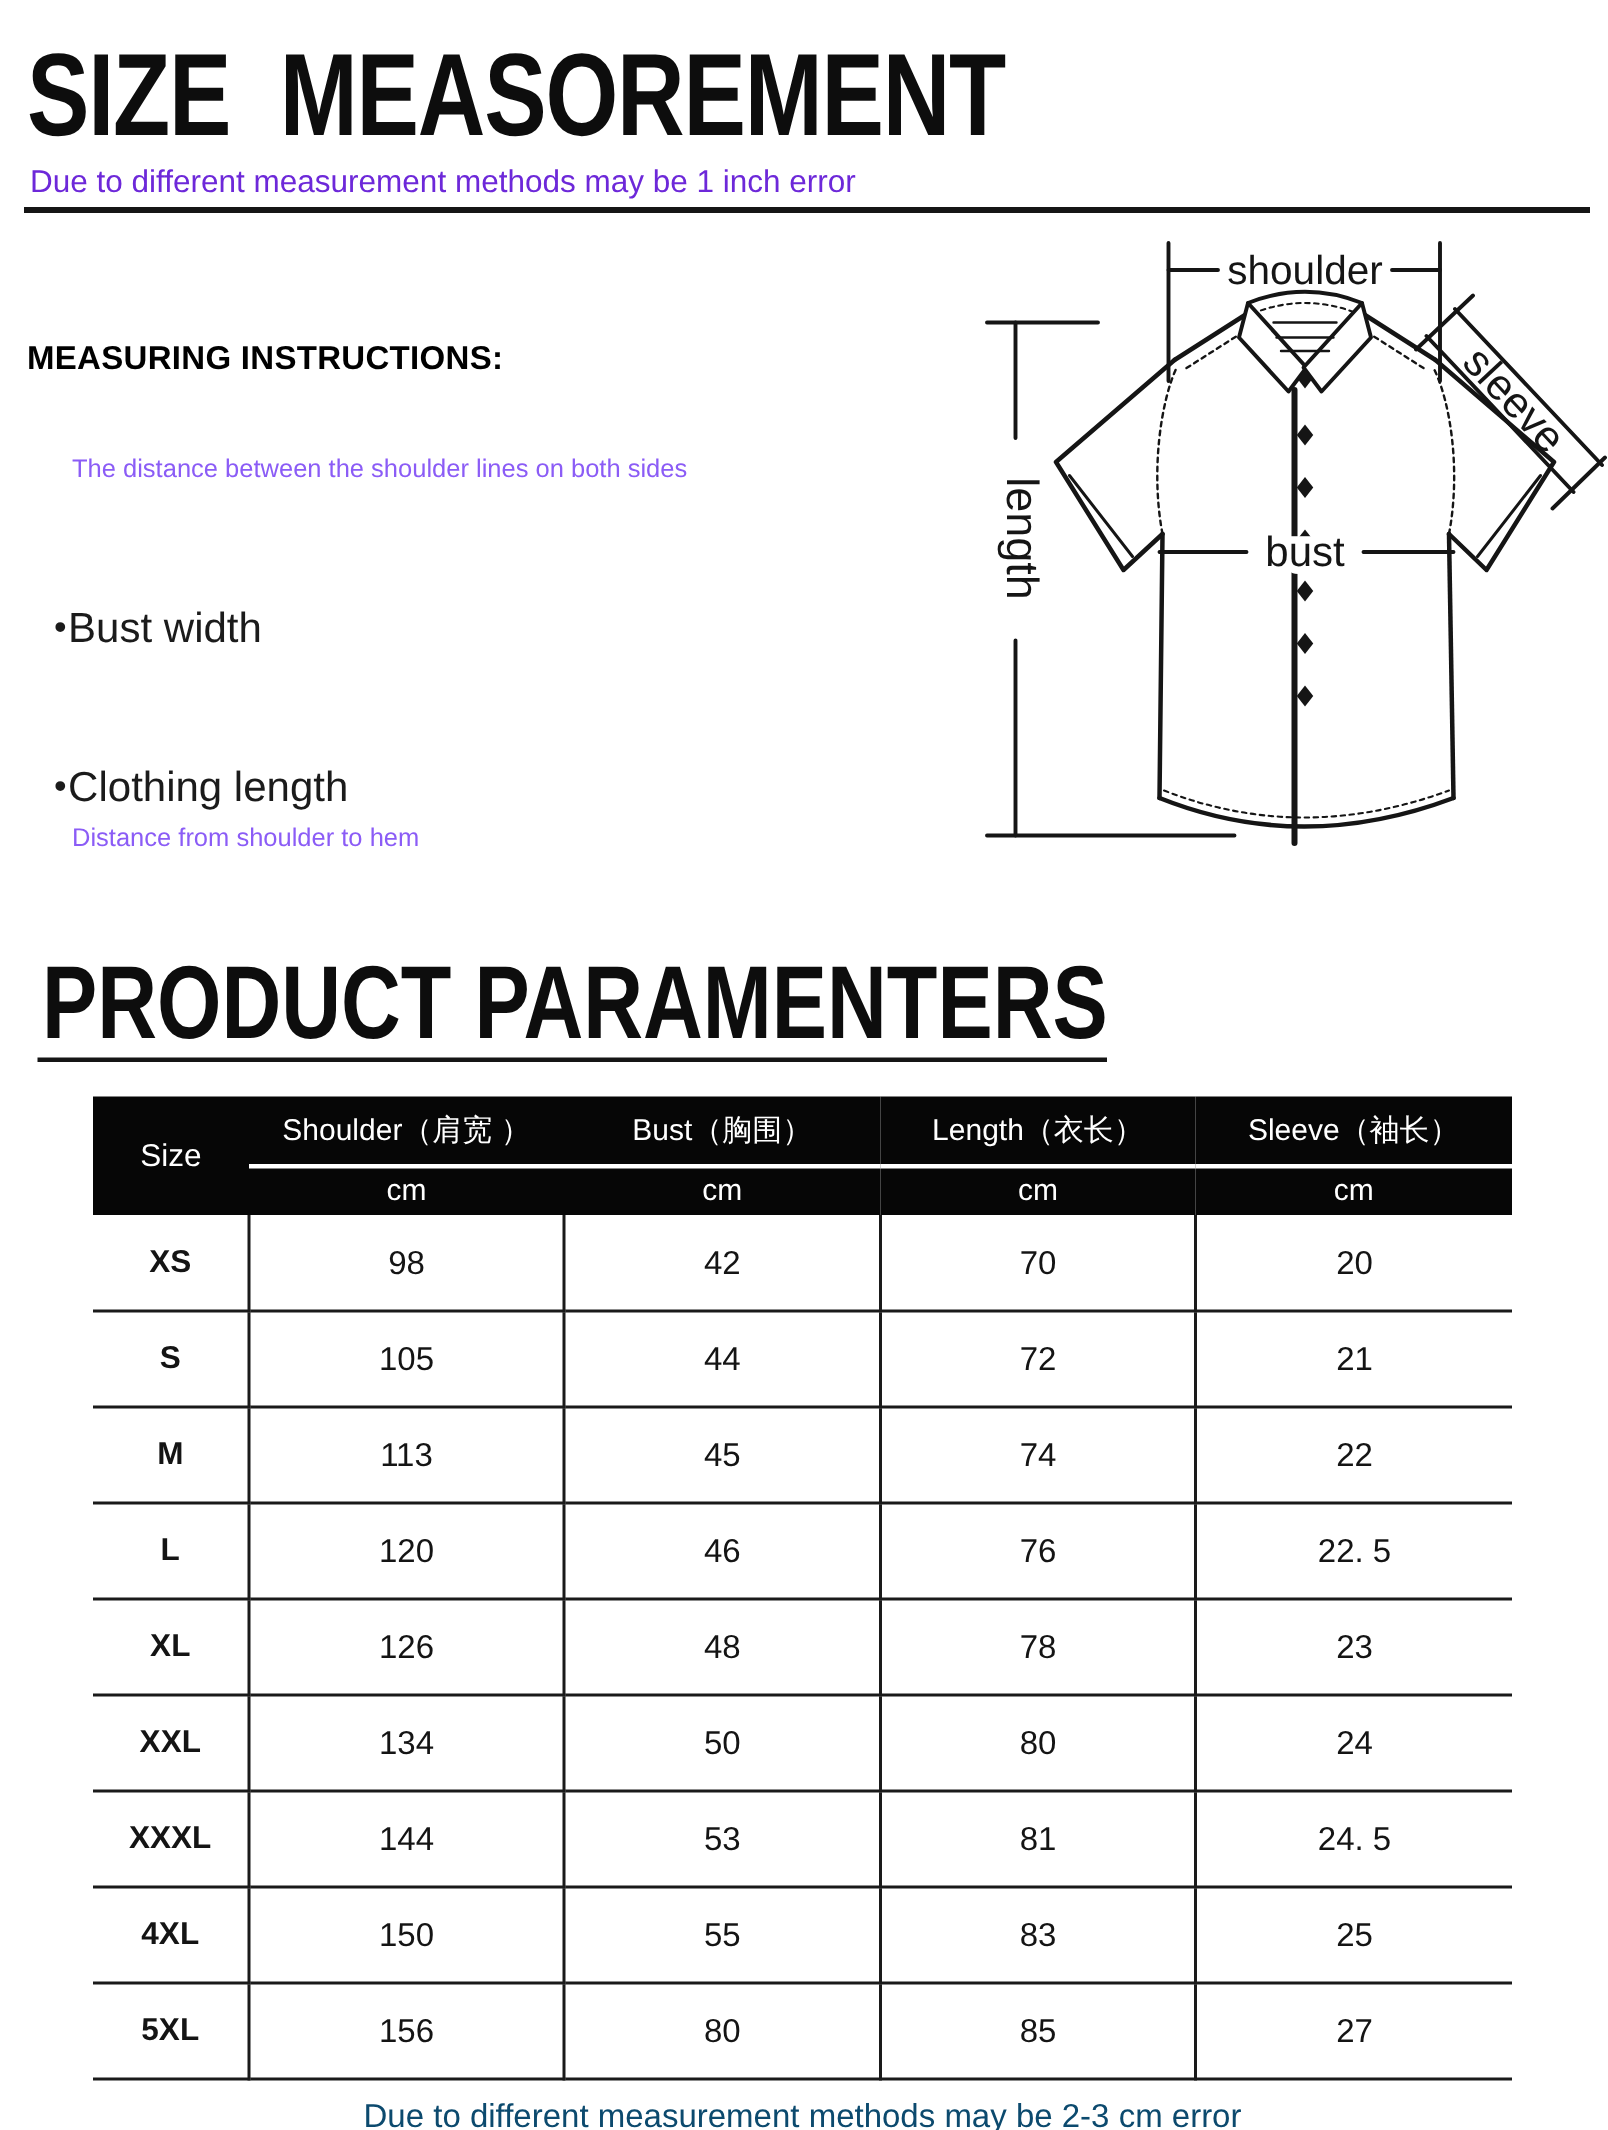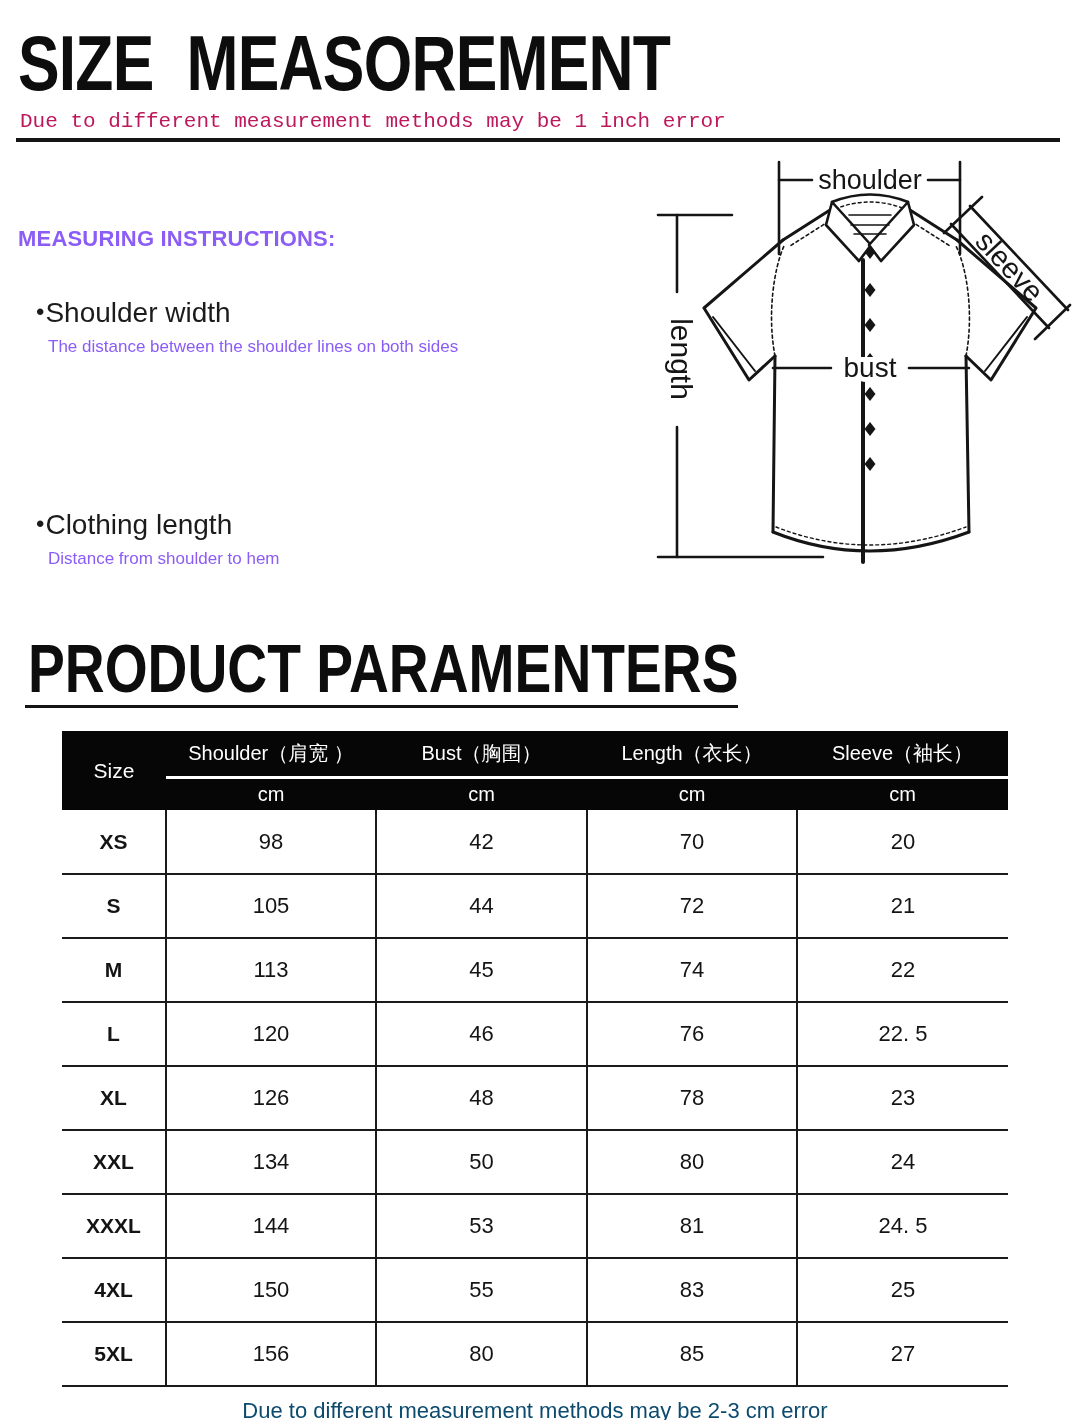--- a/index.html
+++ b/index.html
@@ -8,27 +8,27 @@
   .page { position:relative; width:1072px; height:1420px; background:#ffffff; overflow:hidden; }
 
   .main-title {
     position:absolute; left:18px; top:24px;
     font-size:78px; font-weight:700; line-height:1; white-space:pre;
     color:#0d0d0d; transform:scaleX(0.80); transform-origin:left top;
     letter-spacing:-1px;
   }
   .subtitle {
     position:absolute; left:20px; top:110px;
-    font-family:Liberation Mono, monospace; font-size:21px; color:#be185d;
+    font-family:Liberation Sans, sans-serif; font-size:21px; color:#6d28d9;
   }
   .rule-top { position:absolute; left:16px; top:138px; width:1044px; height:4px; background:#151515; }
 
   .mi-heading {
     position:absolute; left:18px; top:226px;
-    font-size:22px; font-weight:700; letter-spacing:0.2px; color:#8b5cf6;
+    font-size:22px; font-weight:700; letter-spacing:0.2px; color:#000000;
   }
   .mi-item { position:absolute; left:36px; }
   .mi-item .term { font-size:28px; color:#1b1b1b; line-height:1.2; }
   .mi-item .bullet { font-size:24px; vertical-align:2px; margin-right:1px; }
   .mi-item .desc { font-size:17px; color:#8b5cf6; margin:7px 0 0 12px; }
   .mi-1 { top:296px; } .mi-2 { top:402px; } .mi-3 { top:508px; }
 
   .diagram { position:absolute; left:618px; top:142px; width:454px; height:448px; }
   .diagram svg { width:100%; height:100%; display:block; }
   .diagram text { font-family:"Liberation Sans", sans-serif; fill:#151515; }
@@ -70,24 +70,24 @@
 
 <div class="page">
 
   <div class="main-title">SIZE  MEASOREMENT</div>
   <div class="subtitle">Due to different measurement methods may be 1 inch error</div>
   <div class="rule-top"></div>
 
   <div class="mi-heading">MEASURING INSTRUCTIONS:</div>
 
   <div class="mi-item mi-1">
-    <div class="term"><span class="bullet">•</span><span>Shoulder width</span></div>
     <div class="desc">The distance between the shoulder lines on both sides</div>
   </div>
   <div class="mi-item mi-2">
+    <div class="term"><span class="bullet">•</span><span>Bust width</span></div>
   </div>
   <div class="mi-item mi-3">
     <div class="term"><span class="bullet">•</span><span>Clothing length</span></div>
     <div class="desc">Distance from shoulder to hem</div>
   </div>
 
   <div class="diagram">
     <svg viewBox="0 0 454 448">
       <g stroke="#151515" fill="none" stroke-linecap="round" stroke-linejoin="round">
 

